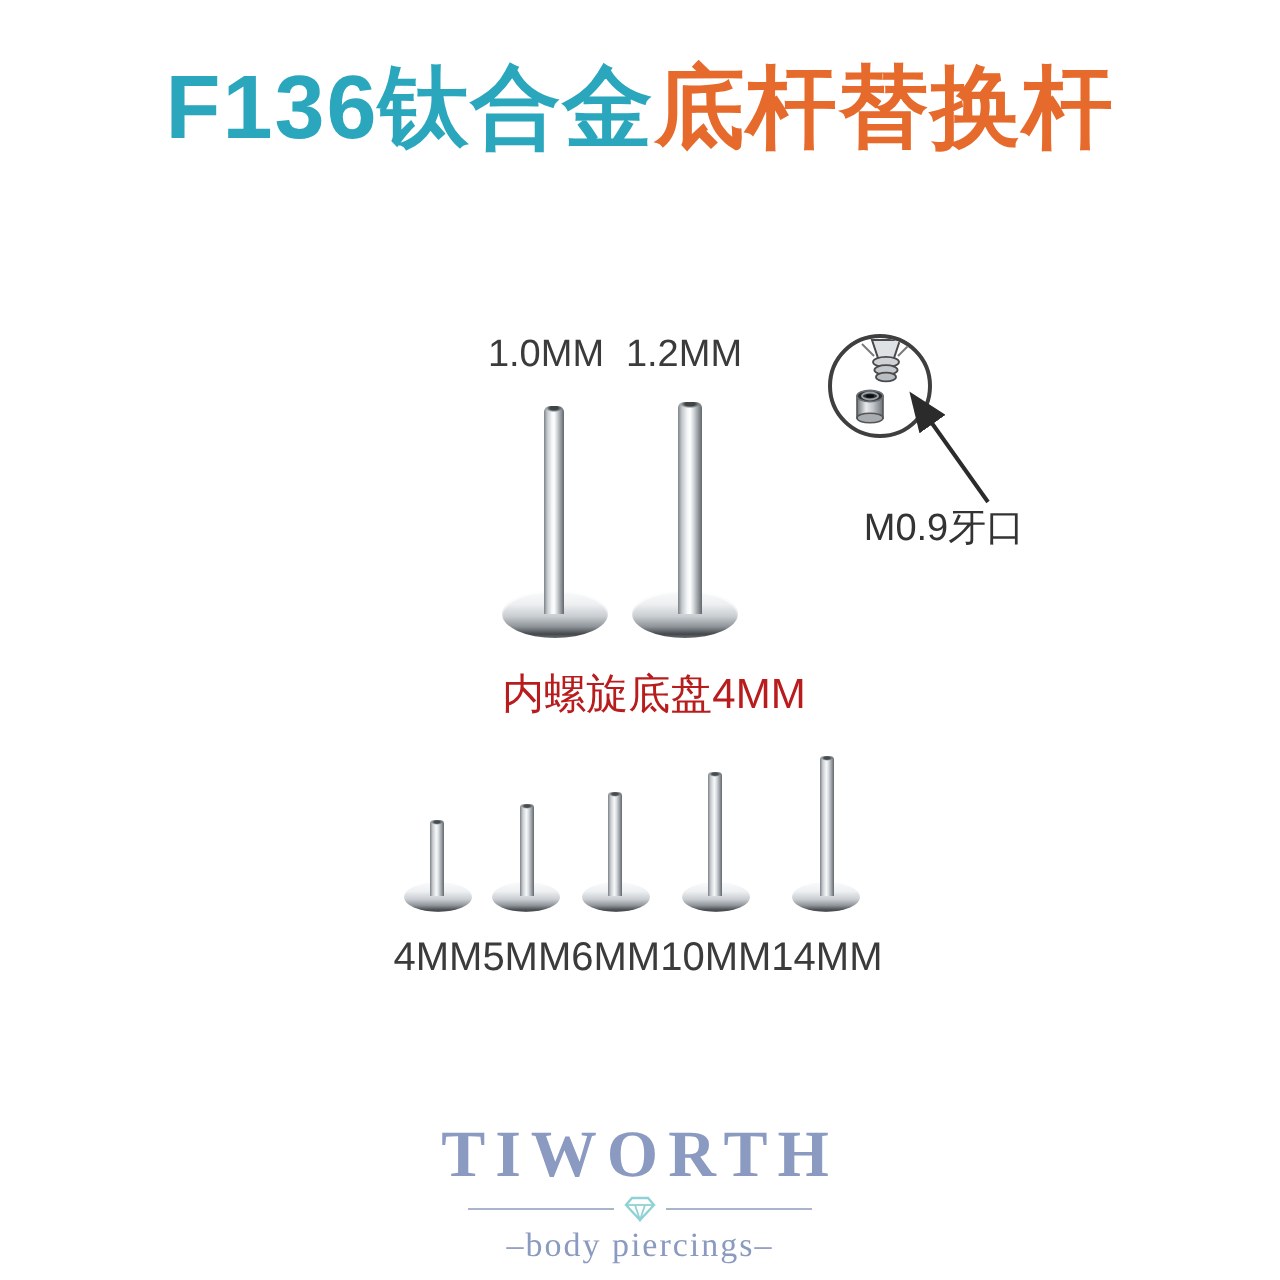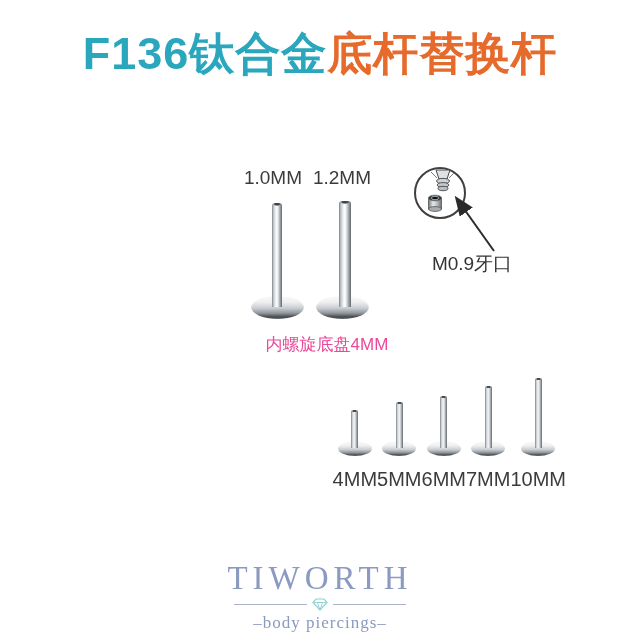--- a/index.html
+++ b/index.html
@@ -27,33 +27,33 @@
   .r1{left:272px;top:203px;width:10px;height:104px;}
   .r2{left:339px;top:201px;width:12px;height:106px;}
   .disc{
     position:absolute;z-index:1;border-radius:50%;
     background:linear-gradient(180deg,#fafbfc 0%,#edeff1 30%,#c9cdd1 55%,#8f959a 76%,#44484c 92%,#686d71 100%);
     box-shadow:inset 0 1px 1px rgba(255,255,255,.9);
   }
   .d1{left:251px;top:295px;width:53px;height:24px;}
   .d2{left:316px;top:295px;width:53px;height:24px;}
   .caption{position:absolute;top:333px;left:207px;width:240px;text-align:center;
-           font-size:17px;color:#ec4899;}
+           font-size:21px;color:#b91c1c;}
   
   .mag-circle{position:absolute;left:414px;top:167px;width:52px;height:52px;
               box-sizing:border-box;border:2px solid #3f3f3f;border-radius:50%;
               background:#fff;overflow:hidden;}
   .mag-circle svg{position:absolute;left:0;top:0;}
   .arrow-svg{position:absolute;left:0;top:0;width:640px;height:640px;
              pointer-events:none;z-index:5;}
   .mag-label{position:absolute;left:416px;top:251px;width:112px;text-align:center;
              font-size:19px;color:#333;}
   
   .size-row{position:absolute;left:72px;top:337px;width:494px;
-            display:flex;justify-content:flex-end;align-items:flex-end;}
+            display:flex;justify-content:center;align-items:flex-end;}
   .size-fig{display:flex;flex-direction:column;align-items:center;}
   .stack{display:flex;flex-direction:column;align-items:center;
          justify-content:flex-end;height:119px;}
   .s-rod{width:7px;position:relative;z-index:2;border-radius:2px 2px 0 0;
     background:
       radial-gradient(ellipse 60% 2px at 50% 1px, #474c4f 0%, #474c4f 35%, rgba(0,0,0,0) 70%),
       linear-gradient(90deg,#7d8287 0%,#c9cdd1 20%,#f6f8f9 45%,#dcdfe2 60%,#9aa0a5 82%,#62676c 100%);
   }
   .s-disc{width:34px;height:15px;margin-top:-7px;z-index:1;position:relative;
     border-radius:50%;
@@ -65,21 +65,21 @@
   .size-fig:nth-child(4) .s-rod{height:62px;}
   .size-fig:nth-child(5) .s-rod{height:70px;}
   .size-fig:nth-child(6) .s-rod{height:79px;}
   .size-fig:nth-child(7) .s-rod{height:86px;}
   .size-fig:nth-child(8) .s-rod{height:100px;}
   .size-label{margin-top:12px;font-size:20px;color:#3b3b3b;}
   
   .logo{position:absolute;left:0;right:0;top:560px;display:flex;
         flex-direction:column;align-items:center;}
   .brand{font-family:"Liberation Serif","DejaVu Serif",serif;font-size:33px;
-         letter-spacing:5px;color:#8b9ac0;font-weight:400;}
+         letter-spacing:5px;color:#8b9ac0;font-weight:700;}
   .divider{display:flex;align-items:center;width:172px;margin-top:1px;}
   .divider .line{flex:1;height:1px;background:#aab5cd;}
   .divider svg{margin:0 5px;flex:0 0 auto;}
   .tagline{font-family:"Liberation Serif","DejaVu Serif",serif;font-size:17px;
            color:#8b9ac0;margin-top:2px;letter-spacing:1px;}
 </style>
 </head>
 <body>
 
 <div class="canvas">
@@ -155,28 +155,28 @@
           <div class="s-rod"></div>
           <div class="s-disc"></div>
         </div>
       <div class="size-label">6MM</div>
     </div>
     <div class="size-fig">
       <div class="stack">
           <div class="s-rod"></div>
           <div class="s-disc"></div>
         </div>
-      <div class="size-label">7MM</div>
+      <div class="size-label">10MM</div>
     </div>
     <div class="size-fig">
       <div class="stack">
           <div class="s-rod"></div>
           <div class="s-disc"></div>
         </div>
-      <div class="size-label">10MM</div>
+      <div class="size-label">14MM</div>
     </div>
   </div>
 
   <div class="logo">
     <div class="brand">TIWORTH</div>
     <div class="divider">
       <span class="line"></span>
       <svg width="16" height="13" viewBox="0 0 16 13">
         <polygon points="4,1 12,1 15,4.5 8,12 1,4.5" fill="none" stroke="#8fd2d6" stroke-width="1.2"></polygon>
         <polyline points="1,4.5 15,4.5" fill="none" stroke="#8fd2d6" stroke-width="0.9"></polyline>

